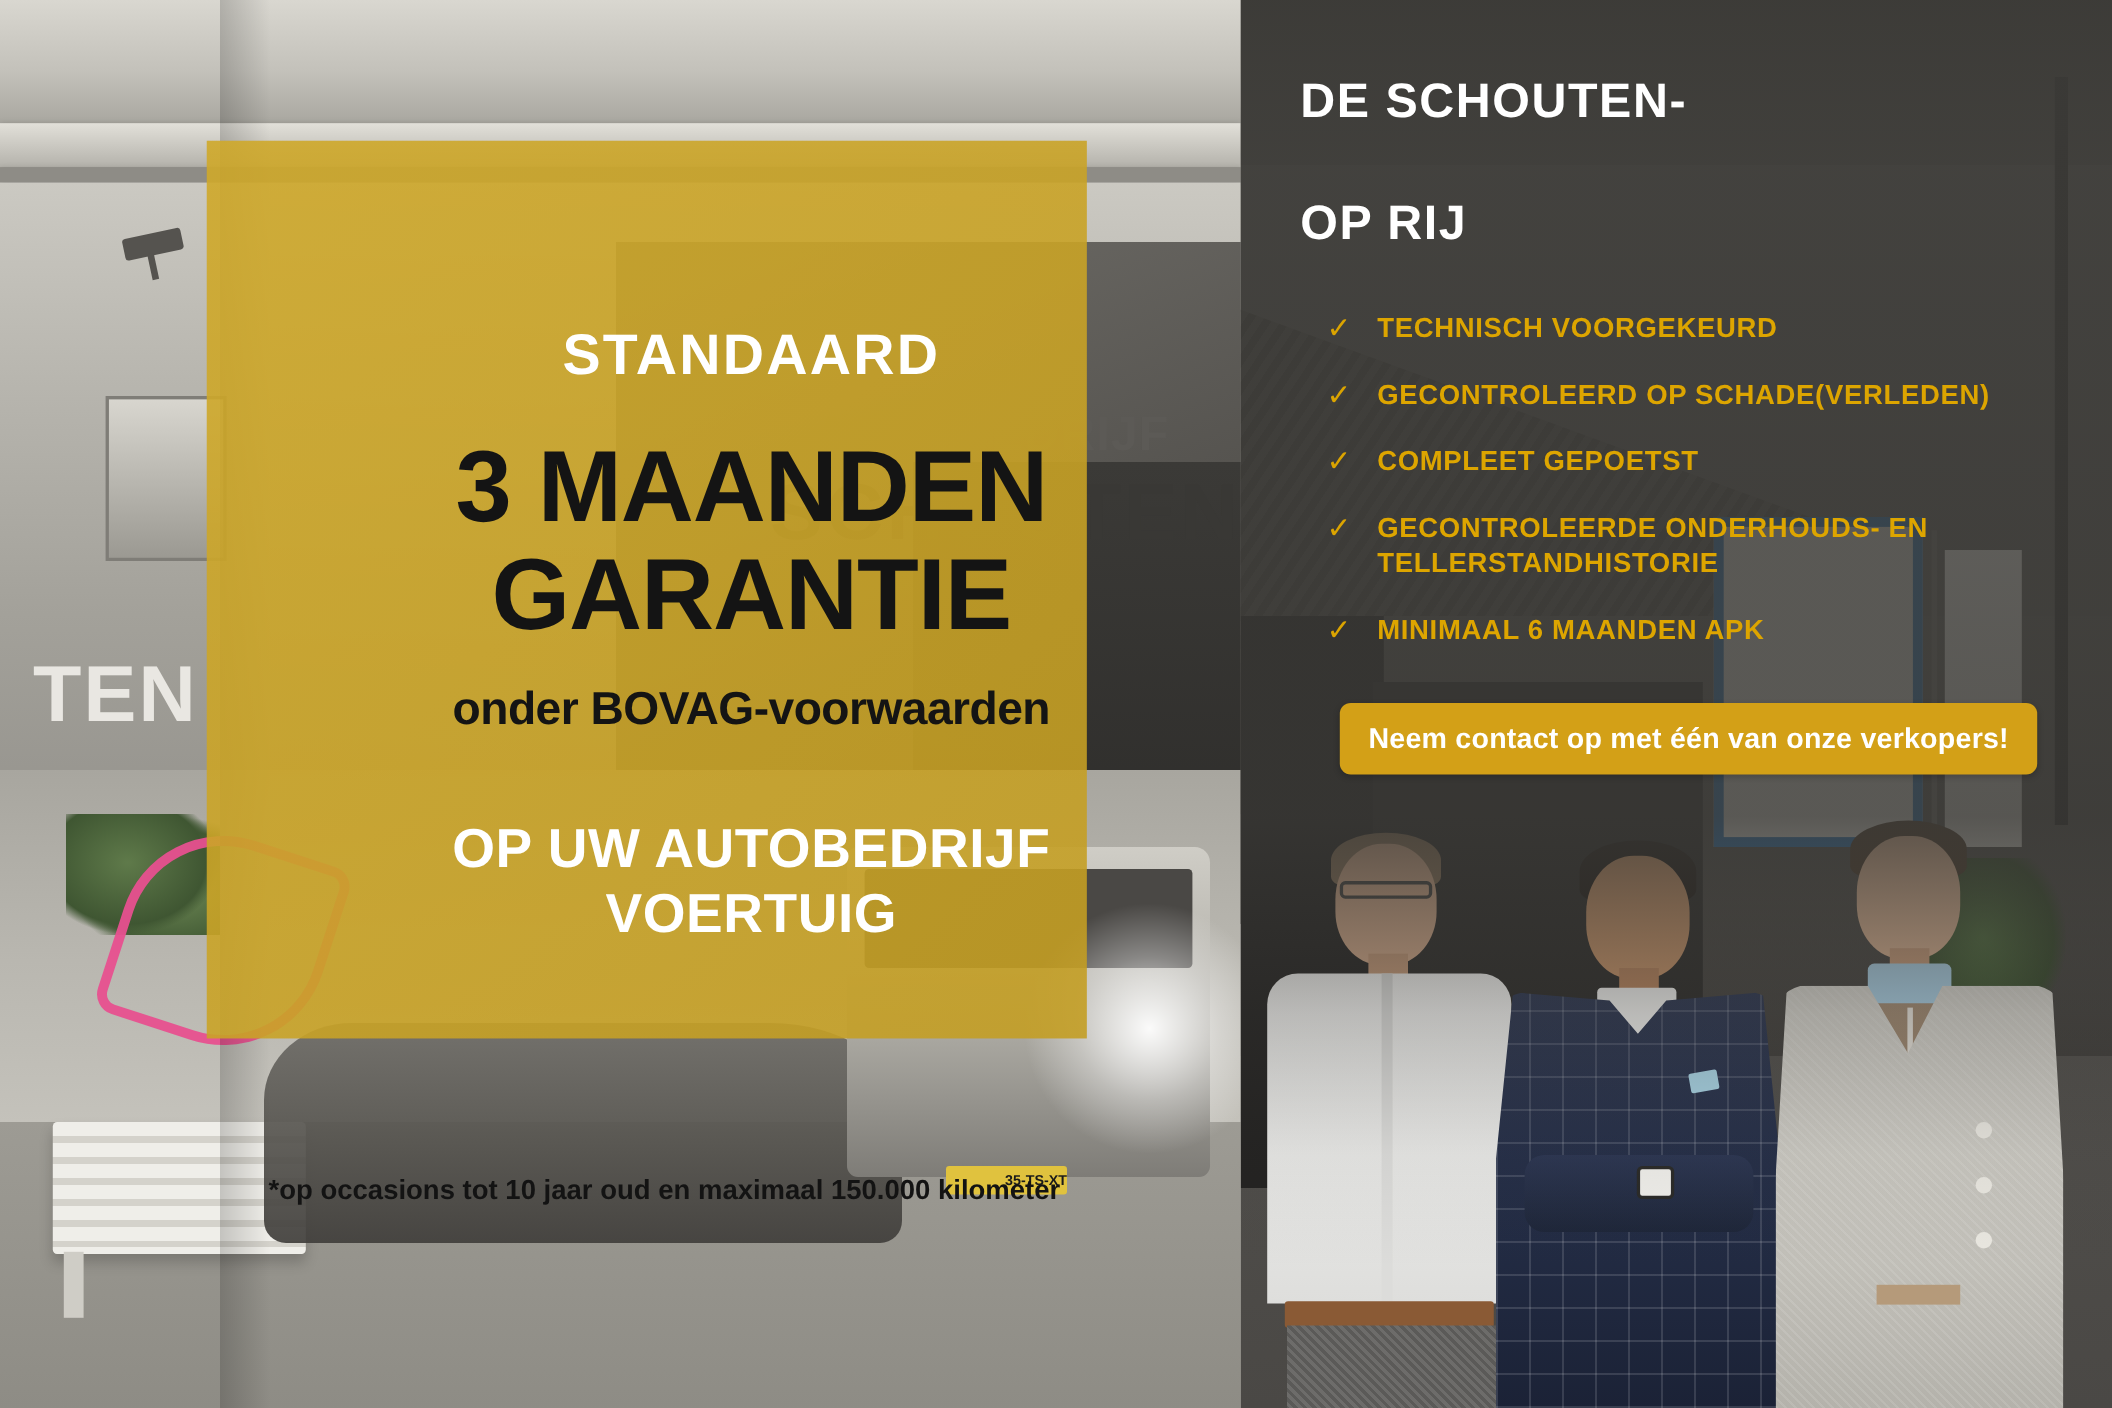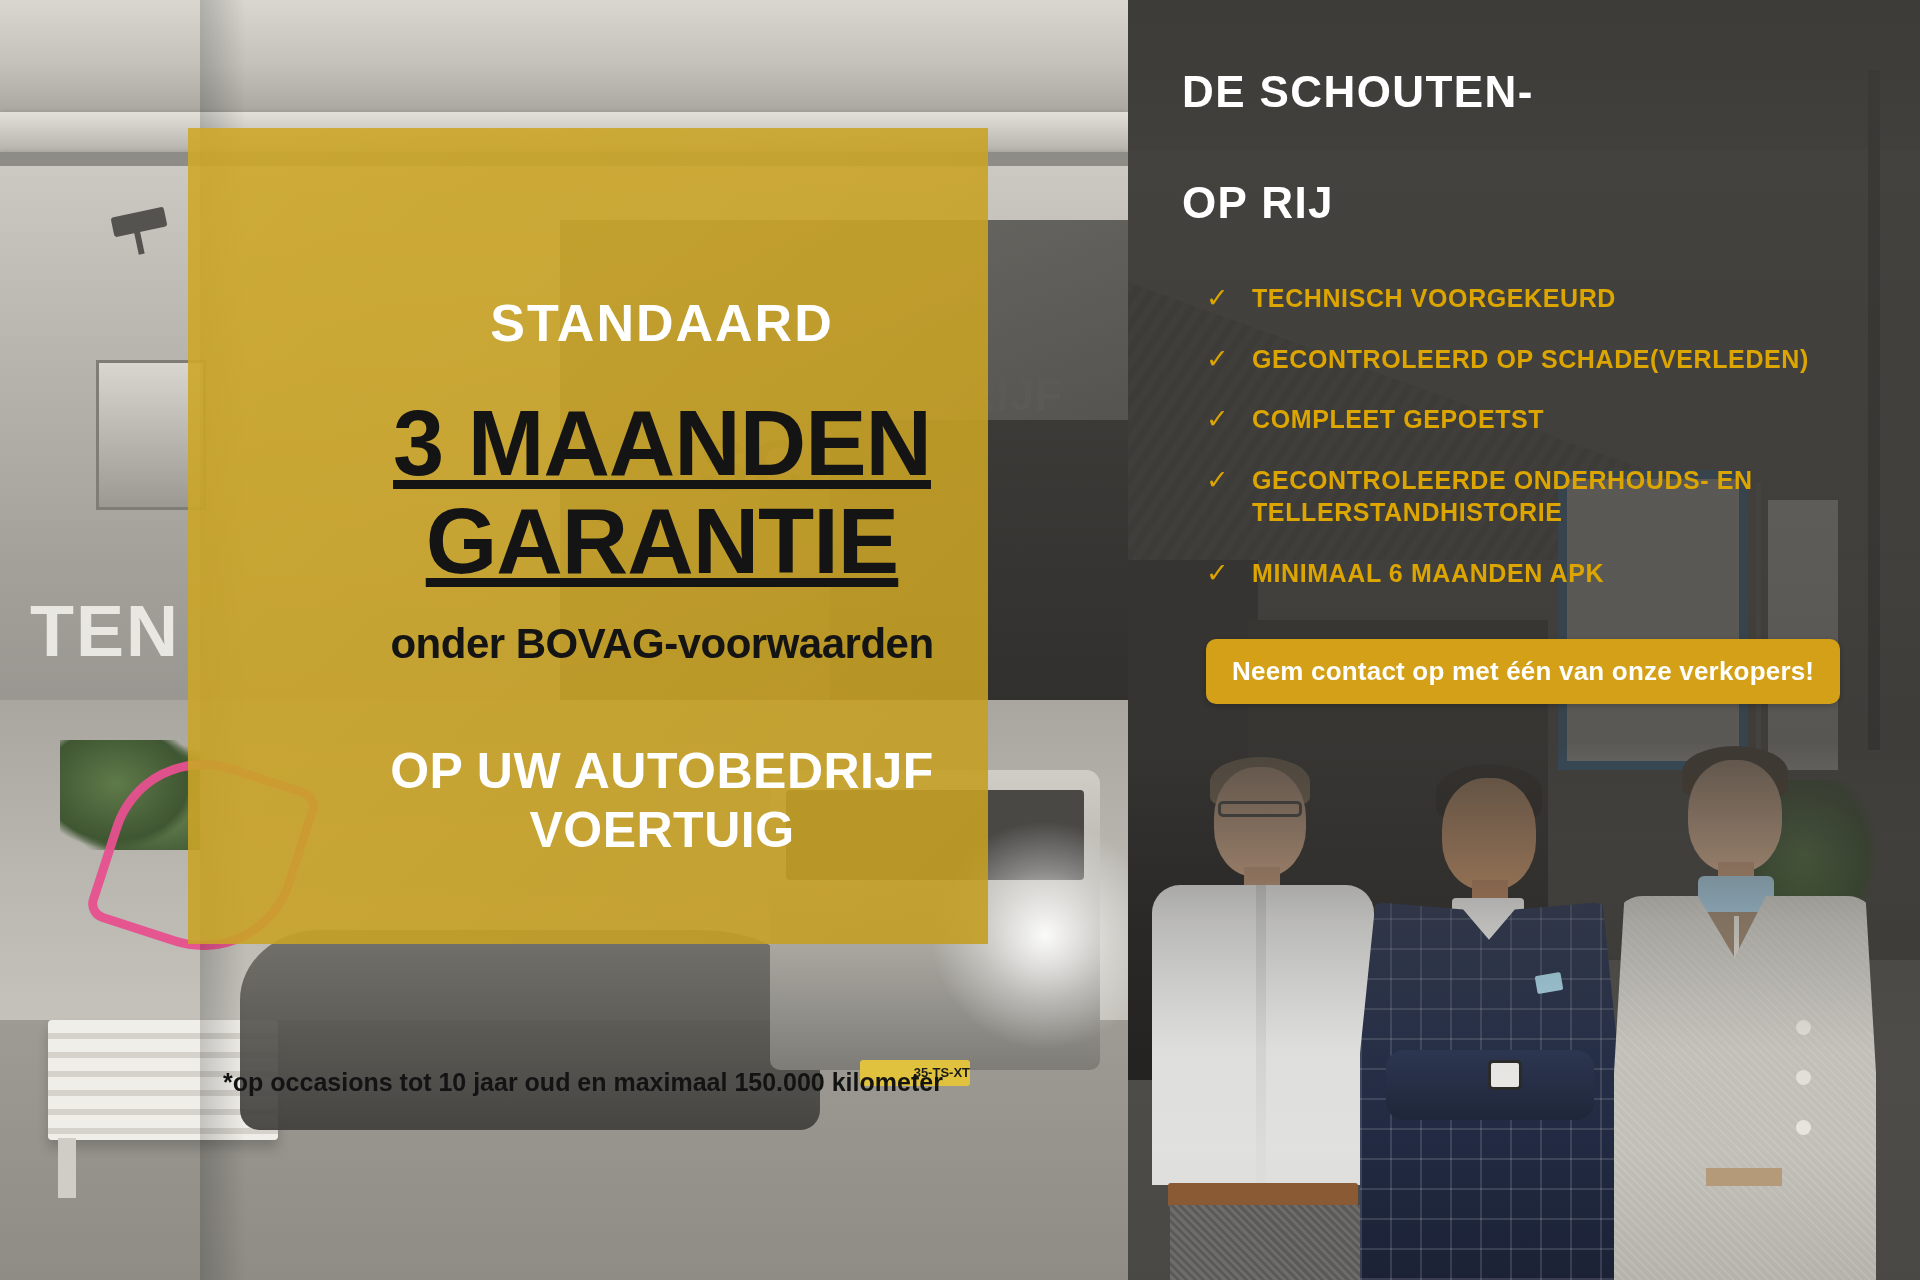--- a/index.html
+++ b/index.html
@@ -141,33 +141,32 @@
     width:800px; height:816px;
     background:rgba(203,164,40,.86);
     mix-blend-mode:normal;
   }
   .gold-panel:after {
     content:""; position:absolute; inset:0;
     background:linear-gradient(135deg, rgba(214,176,48,.35), rgba(176,140,22,.25));
   }
 
   .left-content {
-    position:absolute; left:183px; top:128px; width:958px; height:1000px;
+    position:absolute; left:204px; top:128px; width:958px; height:1000px;
     text-align:center; color:#111;
   }
   .lbl-standaard {
     margin-top:165px;
     font-size:52px; font-weight:700; letter-spacing:2px;
     color:#ffffff;
   }
   .lbl-big {
     margin-top:42px;
     font-size:92px; font-weight:800; letter-spacing:-1px; line-height:1.06;
     color:#141414;
-    text-decoration:underline;
   }
   .lbl-big .ln2 { display:block; }
   .lbl-sub {
     margin-top:30px;
     font-size:42px; font-weight:700; letter-spacing:-.5px;
     color:#141414;
   }
   .lbl-white {
     margin-top:74px;
     font-size:50px; font-weight:700; letter-spacing:.5px; line-height:1.18;
@@ -326,21 +325,21 @@
   }
   .r-check {
     flex:0 0 auto; width:26px; height:26px; margin-top:3px;
     color:#dba400; font-size:27px; line-height:26px; font-weight:400;
   }
   .r-text {
     font-size:25px; font-weight:800; letter-spacing:.6px; line-height:1.3;
     color:#dda500; text-transform:uppercase;
   }
   .cta {
-    margin:22px 0 0 24px;
+    margin:22px 0 0 36px;
     display:inline-block;
     background:#d3a017;
     border-radius:10px;
     padding:17px 26px;
     font-size:26px; font-weight:700; color:#ffffff; letter-spacing:.2px;
     white-space:nowrap;
     box-shadow:0 2px 6px rgba(0,0,0,.2);
   }
 </style>
 </head>

